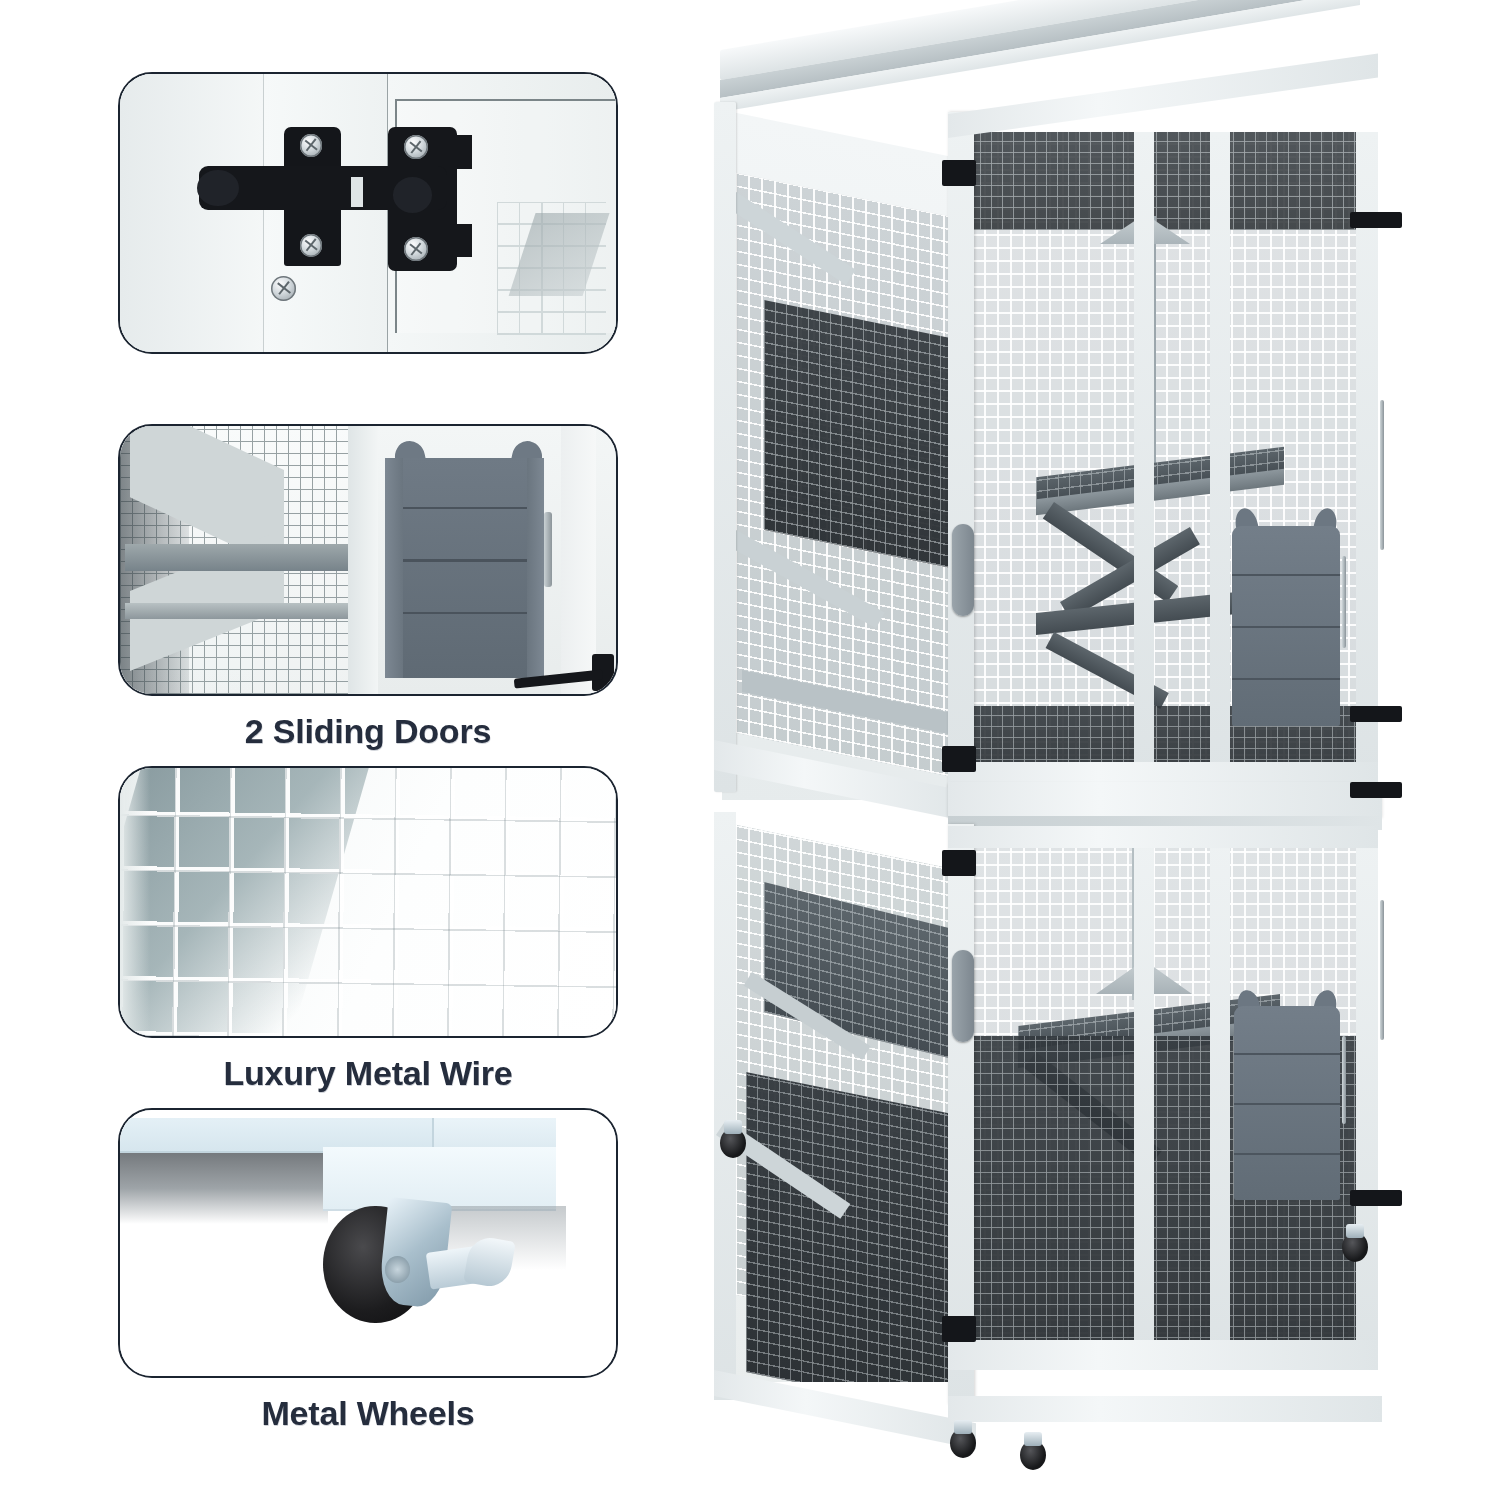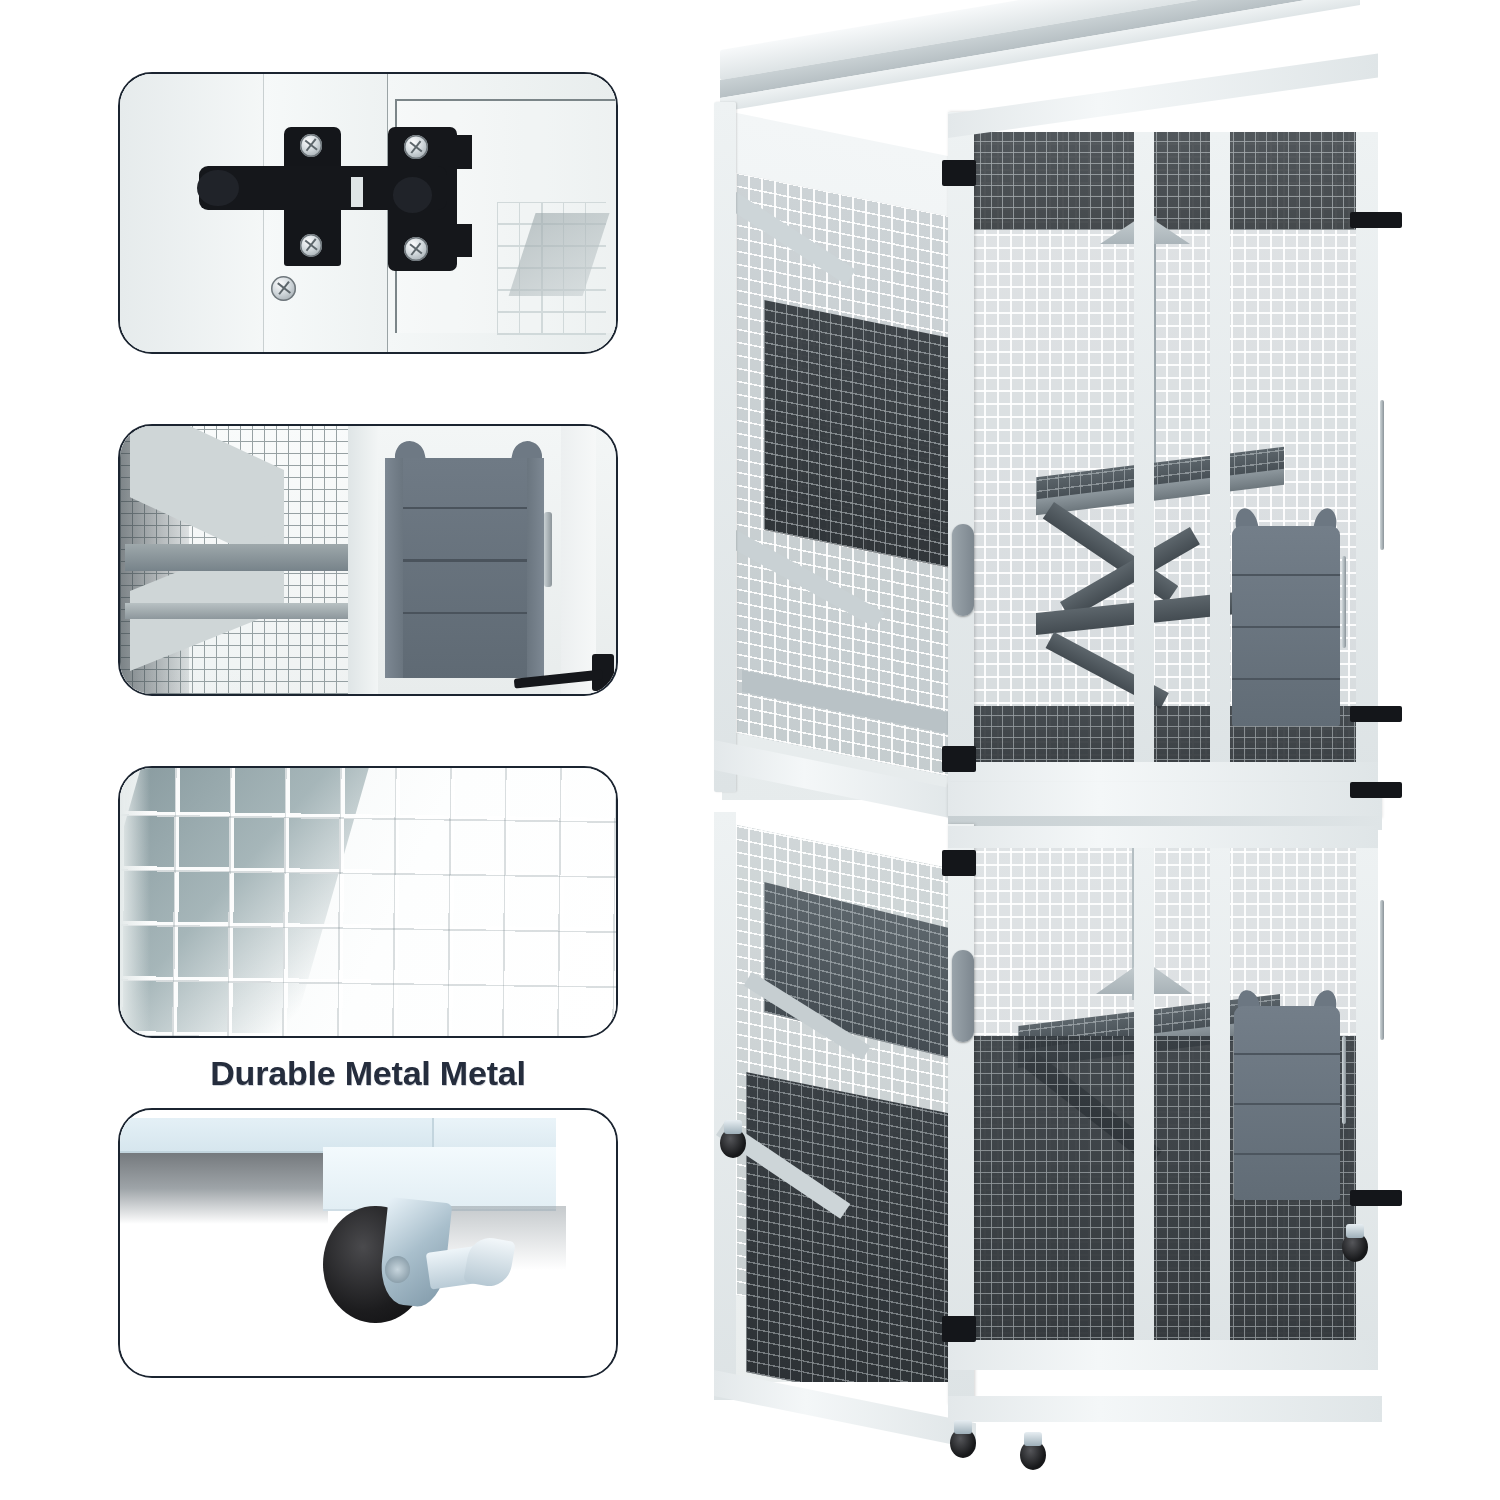--- a/index.html
+++ b/index.html
@@ -245,47 +245,49 @@
           <div class="plank" style="top:70%"></div>
         </div>
         <div class="t2-railL"></div>
         <div class="t2-railR"></div>
         <div class="t2-handle"></div>
         <div class="t2-hinge">
           <i class="t2-hv"></i>
             <i class="t2-hh"></i>
         </div>
       </div>
+      <div class="caption">2 Sliding Doors</div>
     </div>
 
     <div class="feature f3">
       <div class="thumb">
         <div class="t3bg"></div>
         <div class="t3-shadow"></div>
         <div class="t3-grid"></div>
         <div class="t3-grid2"></div>
         <div class="t3-edge"></div>
       </div>
-      <div class="caption">Durable Metal Metal</div>
+      <div class="caption">Luxury Metal Wire</div>
     </div>
 
     <div class="feature f4">
       <div class="thumb">
         <div class="t4bg"></div>
         <div class="t4-shadow"></div>
         <div class="t4-boardTop"></div>
         <div class="t4-boardTop2"></div>
         <div class="t4-board"></div>
         <div class="t4-shadow2"></div>
         <div class="t4-tire"></div>
         <div class="t4-fork"></div>
         <div class="t4-hub"></div>
         <div class="t4-brake"></div>
         <div class="t4-lever"></div>
       </div>
+      <div class="caption">Metal Wheels</div>
     </div>
   </div>
 
   <div class="product">
     <div class="pwrap">
 
       <div style="position:absolute;left:30px;top:10px;width:640px;height:30px;
            background:linear-gradient(180deg,#f7f9fa,#dde3e5);
            transform:skewY(-9.5deg);transform-origin:left bottom;border-radius:2px;"></div>
       <div style="position:absolute;left:30px;top:40px;width:640px;height:18px;

